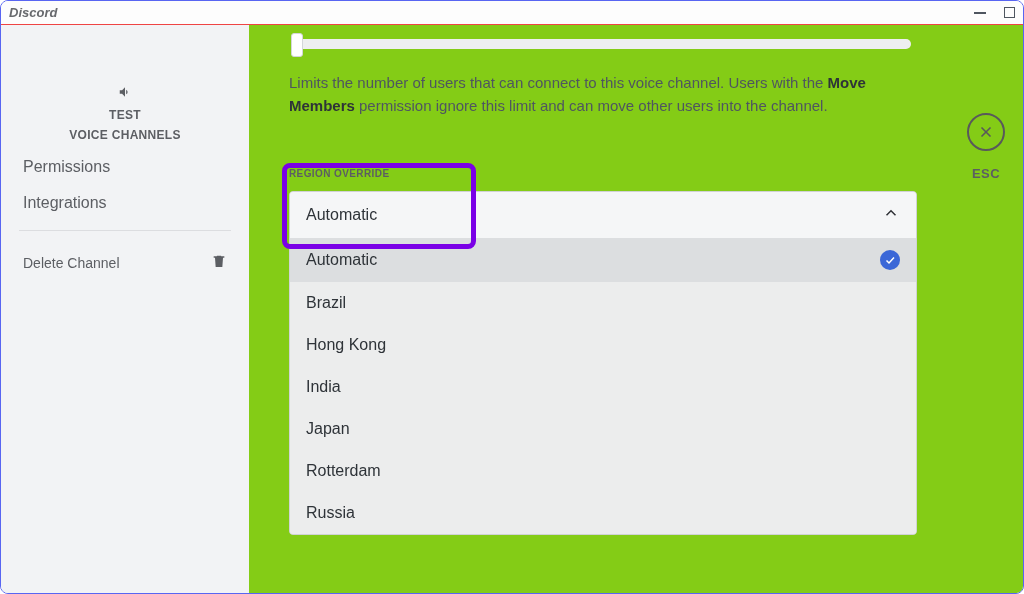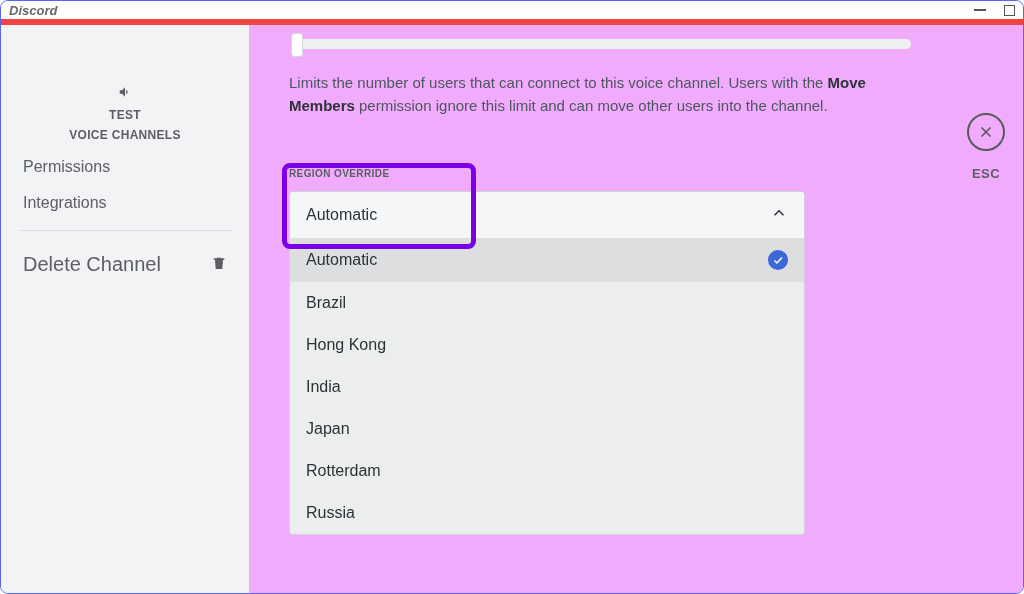--- a/index.html
+++ b/index.html
@@ -1,53 +1,53 @@
 <!DOCTYPE html>
 <html><head>
 <meta charset="utf-8">
 <style>
   * { box-sizing: border-box; margin: 0; padding: 0; }
   html, body { width: 1024px; height: 594px; font-family: -apple-system, BlinkMacSystemFont, "Segoe UI", Helvetica, Arial, sans-serif; overflow: hidden; }
   body { background: #fff; border: 1px solid #5865f2; border-radius: 8px; position: relative; }
 
   
-  .titlebar { height: 24px; display: flex; align-items: center; padding: 0 8px; background: #fdfdfd; border-bottom: 6px solid #ef4444; }
+  .titlebar { height: 24px; display: flex; align-items: center; padding: 0 8px; background: #fdfdfd; border-bottom: 1px solid #ef4444; }
   .titlebar-title { font-weight: 700; font-size: 13px; color: #686a6e; font-style: italic; }
   .titlebar-controls { margin-left: auto; display: flex; gap: 18px; align-items: center; }
   .tb-min { width: 12px; height: 2px; background: #4f5660; display: inline-block; }
   .tb-max { width: 11px; height: 11px; border: 1.5px solid #4f5660; display: inline-block; }
 
   
   .app { display: flex; height: calc(594px - 24px); position: relative; }
   .sidebar { width: 248px; background: #f2f3f5; padding: 60px 12px 0 12px; flex-shrink: 0; }
-  .content { flex: 1; background: #f0abfc; padding: 0 60px 0 40px; position: relative; overflow: hidden; }
+  .content { flex: 1; background: #84cc16; padding: 0 60px 0 40px; position: relative; overflow: hidden; }
 
   
   .sidebar-header { display: flex; align-items: center; gap: 6px; font-size: 12px; font-weight: 700; color: #5c5e63; letter-spacing: 0.3px; padding: 0 8px 8px 8px; flex-direction: column; }
   .sidebar-header .vol-icon svg { width: 14px; height: 14px; fill: #5c5e63; }
 
   .sidebar-item { padding: 8px 10px; font-size: 16px; color: #5c5e63; border-radius: 4px; cursor: pointer; margin-bottom: 2px; }
   .sidebar-item.active { background: #dedfe2; color: #0b0c0e; font-weight: 500; }
   .sidebar-divider { border: none; border-top: 1px solid #dcdde0; margin: 10px 6px 14px 6px; }
-  .sidebar-delete { display: flex; justify-content: space-between; align-items: center; padding: 8px 10px; font-size: 20px; color: #5c5e63; cursor: pointer; }
+  .sidebar-delete { display: flex; justify-content: space-between; align-items: center; padding: 8px 10px; font-size: 14px; color: #5c5e63; cursor: pointer; }
   .trash-icon svg { width: 16px; height: 16px; fill: #5c5e63; }
 
   
   .slider-row { margin-top: 8px; padding-top: 6px; }
   .slider-track { position: relative; height: 10px; background: #eeeff0; border-radius: 5px; width: 620px; margin-left: 2px; }
   .slider-thumb { position: absolute; left: 0; top: -6px; width: 12px; height: 24px; background: #fff; border: 1px solid #d4d6d9; border-radius: 3px; }
 
   .help-text { margin-top: 22px; font-size: 15px; color: #4f5660; line-height: 1.55; max-width: 640px; }
   .help-text strong { color: #2e3338; font-weight: 600; }
   
   .highlight-box { position: absolute; left: 281px; top: 138px; width: 194px; height: 86px; border: 5px solid #7a00e6; border-radius: 8px; z-index: 5; pointer-events: none; }
 
   .section-label { font-size: 10px; font-weight: 700; letter-spacing: 0.4px; color: #5c5e63; margin-top: 50px; margin-bottom: 12px; }
 
-  .dropdown { width: 516px; background: #eeeff0; border: 1px solid #d0d2d5; border-radius: 4px; overflow: hidden; }
+  .dropdown { width: 628px; background: #eeeff0; border: 1px solid #d0d2d5; border-radius: 4px; overflow: hidden; }
   .dropdown-header { display: flex; justify-content: space-between; align-items: center; padding: 12px 16px; background: #f5f6f7; cursor: pointer; font-size: 16px; color: #2e3338; }
   .chev svg { width: 18px; height: 18px; stroke: #313338; stroke-width: 2; fill: none; }
 
   .dropdown-list { max-height: 320px; overflow-y: auto; background: #eceded; position: relative; }
   .dropdown-option { display: flex; justify-content: space-between; align-items: center; padding: 12px 16px; font-size: 16px; color: #2e3338; cursor: pointer; }
   .dropdown-option.selected { background: #dcdee0; font-weight: 500; }
   .check-badge { width: 20px; height: 20px; background: #3b67d7; border-radius: 50%; display: flex; align-items: center; justify-content: center; }
   .check-badge svg { width: 12px; height: 12px; stroke: #fff; stroke-width: 3; fill: none; }
 
   

